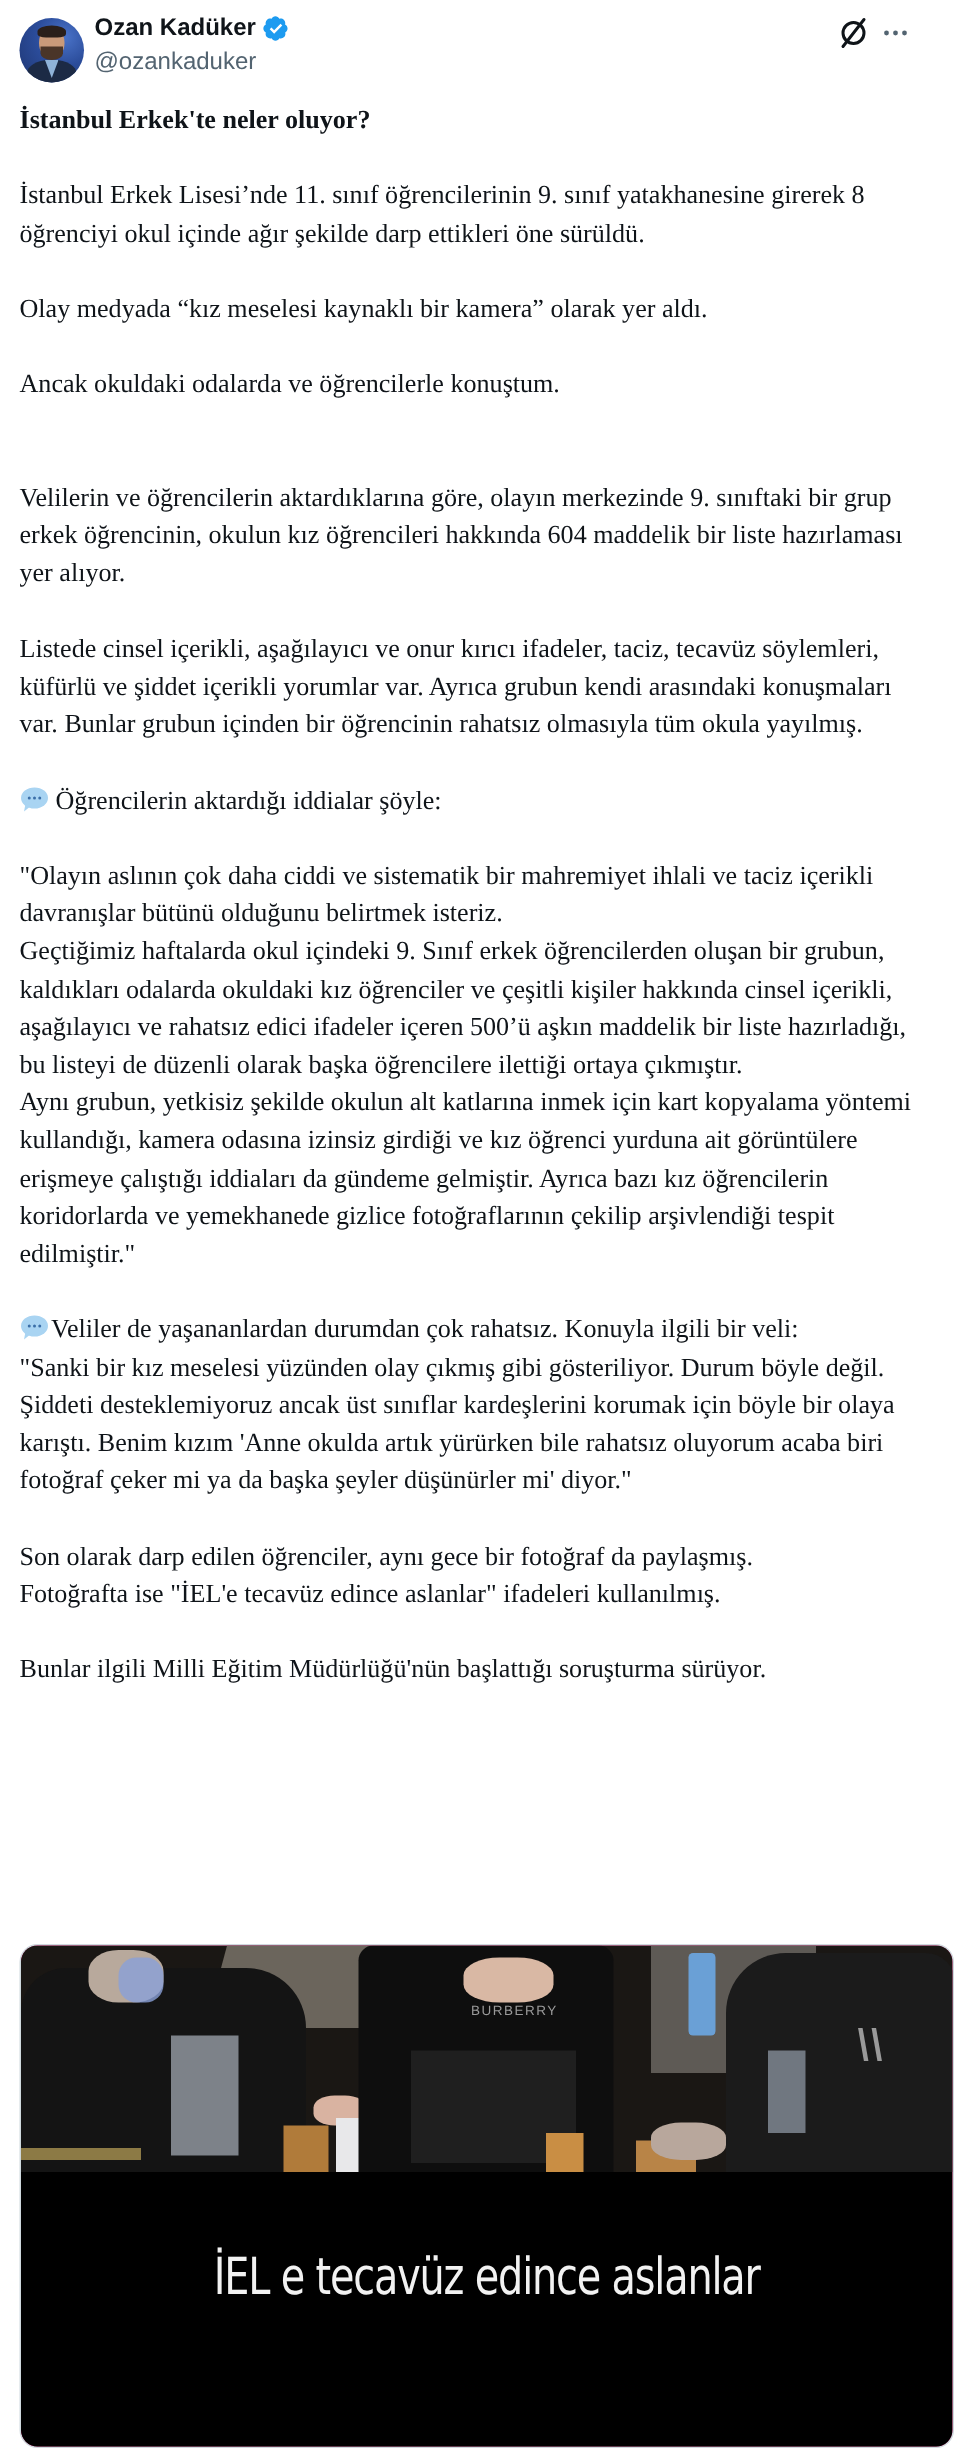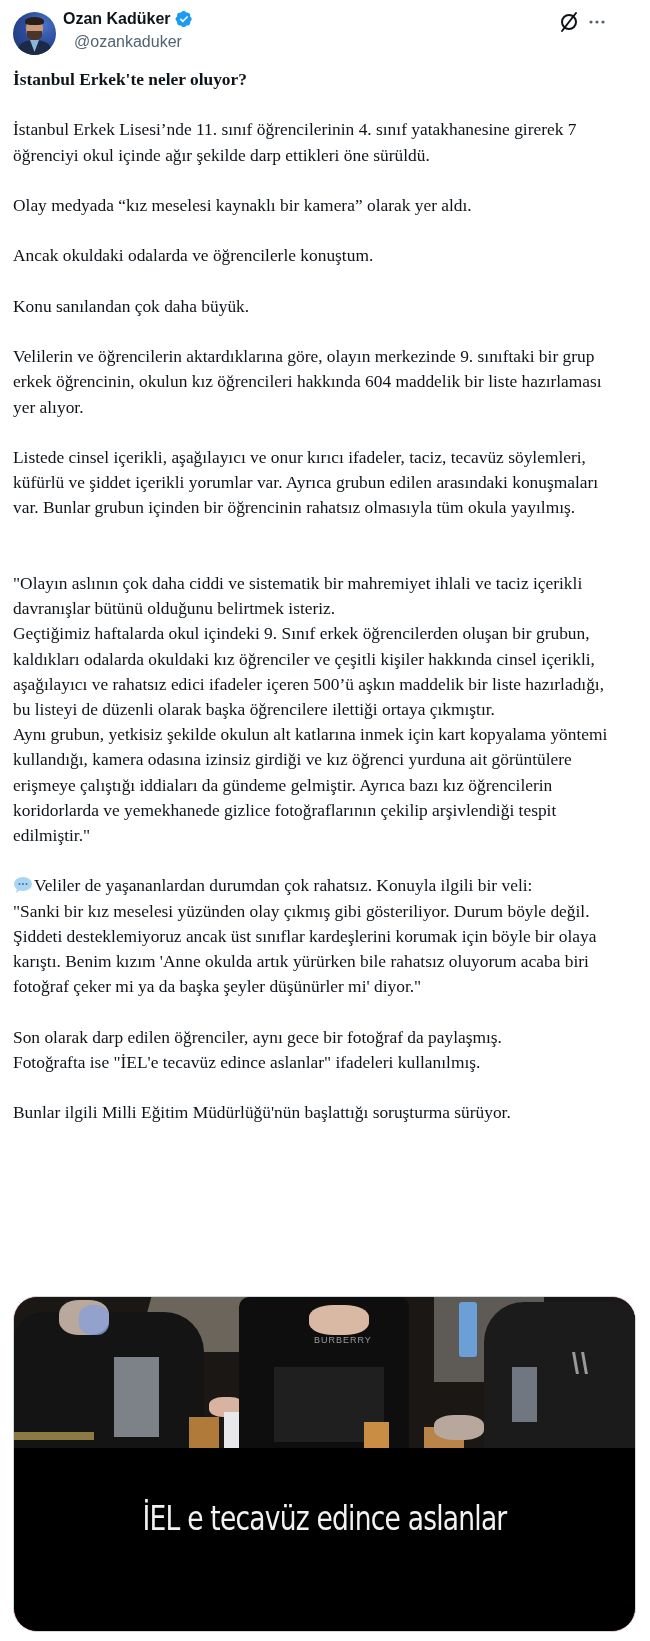--- a/index.html
+++ b/index.html
@@ -28,34 +28,34 @@
       position: absolute; left: 5px; top: 28px; width: 33px; height: 20px; border-radius: 45% 45% 0 0;
       background: #1c2a45;
     }
     .avatar .collar {
       position: absolute; left: 17px; top: 28px; width: 9px; height: 12px; background: #8fb3d9;
       clip-path: polygon(0 0, 100% 0, 50% 100%);
     }
     .name-row { position: absolute; left: 63px; top: 10px; display: flex; align-items: center; }
     .display-name { font-weight: bold; font-size: 16px; color: #0f1419; text-align: center; }
     .verified { margin-left: 4px; width: 18px; height: 18px; display: inline-block; }
-    .handle { position: absolute; left: 63px; top: 33px; font-size: 16px; color: #536471; margin-left: 11px; }
+    .handle { position: absolute; left: 63px; top: 33px; font-size: 16px; color: #536471; }
     .grok-icon { position: absolute; left: 559px; top: 11px; width: 20px; height: 22px; }
     .more-icon { position: absolute; left: 588px; top: 14px; width: 18px; height: 16px; }
 
     .tweet-body { position: absolute; left: 13px; top: 67px; width: 600px; font-size: 17.4px; line-height: 25.2px; color: #0f1419; }
     .tweet-body p { margin: 0; font-family: Liberation Serif, serif; }
     .tweet-body .gap { height: 25.2px; }
     .title { font-weight: bold; }
     .speech-icon {
       display: inline-block; width: 20px; height: 18px; vertical-align: -3px; margin-right: 4px; position: relative;
     }
 
     .media {
-      position: absolute; left: 13px; top: 1296px; width: 623px; height: 336px; border-radius: 24px;
+      position: absolute; left: 13px; top: 1296px; width: 623px; height: 336px; border-radius: 12px;
       overflow: hidden; background: #be185d; border: 1px solid #cfd9de;
     }
     .photo { position: absolute; left: 0; top: 0; width: 100%; height: 151px; background: #1a1714; overflow: hidden; }
     .photo .p { position: absolute; }
     .caption-area { position: absolute; left: 0; top: 151px; width: 100%; height: 185px; background: #000; }
     .caption-text {
       position: absolute; left: 0; top: 50px; width: 100%; text-align: center; color: #f2f2f2;
       font-family: "DejaVu Sans", sans-serif; font-size: 34px; letter-spacing: -1px;
       transform: scaleX(0.78); transform-origin: center;
     }
@@ -92,32 +92,42 @@
       <circle cx="3" cy="8" r="1.6" fill="#536471"></circle>
       <circle cx="9" cy="8" r="1.6" fill="#536471"></circle>
       <circle cx="15" cy="8" r="1.6" fill="#536471"></circle>
     </svg>
   </div>
 </div>
 
 <div class="tweet-body">
   <p class="title">İstanbul Erkek'te neler oluyor?</p>
   <div class="gap"></div>
-  <p>İstanbul Erkek Lisesi’nde 11. sınıf öğrencilerinin 4. sınıf yatakhanesine girerek 7 öğrenciyi okul içinde ağır şekilde darp ettikleri öne sürüldü.</p>
+  <p>İstanbul Erkek Lisesi’nde 11. sınıf öğrencilerinin 9. sınıf yatakhanesine girerek 8 öğrenciyi okul içinde ağır şekilde darp ettikleri öne sürüldü.</p>
   <div class="gap"></div>
   <p>Olay medyada  “kız meselesi kaynaklı bir kamera” olarak yer aldı.</p>
   <div class="gap"></div>
   <p>Ancak okuldaki odalarda ve öğrencilerle konuştum.</p>
   <div class="gap"></div>
-  <p>Konu sanılandan çok daha büyük.</p>
   <div class="gap"></div>
   <p>Velilerin ve öğrencilerin aktardıklarına göre, olayın merkezinde 9. sınıftaki bir grup erkek öğrencinin, okulun kız öğrencileri hakkında 604 maddelik bir liste hazırlaması yer alıyor.</p>
   <div class="gap"></div>
-  <p>Listede cinsel içerikli, aşağılayıcı ve onur kırıcı ifadeler, taciz, tecavüz söylemleri, küfürlü ve şiddet içerikli yorumlar var. Ayrıca grubun edilen arasındaki konuşmaları var. Bunlar grubun içinden bir öğrencinin rahatsız olmasıyla tüm okula yayılmış.</p>
+  <p>Listede cinsel içerikli, aşağılayıcı ve onur kırıcı ifadeler, taciz, tecavüz söylemleri, küfürlü ve şiddet içerikli yorumlar var. Ayrıca grubun kendi arasındaki konuşmaları var. Bunlar grubun içinden bir öğrencinin rahatsız olmasıyla tüm okula yayılmış.</p>
   <div class="gap"></div>
+  <p>
+    <span class="speech-icon">
+      <svg viewBox="0 0 20 18" width="20" height="18">
+        <ellipse cx="10" cy="8" rx="9" ry="7" fill="#a9d4f2"></ellipse>
+        <path d="M4 12 L3 17 L8 13 Z" fill="#a9d4f2"></path>
+        <circle cx="6.5" cy="8" r="1" fill="#3b6fa8"></circle>
+        <circle cx="10" cy="8" r="1" fill="#3b6fa8"></circle>
+        <circle cx="13.5" cy="8" r="1" fill="#3b6fa8"></circle>
+      </svg>
+    </span><span>Öğrencilerin aktardığı iddialar şöyle:</span>
+  </p>
   <div class="gap"></div>
   <p>"Olayın aslının çok daha ciddi ve sistematik bir mahremiyet ihlali ve taciz içerikli davranışlar bütünü olduğunu belirtmek isteriz.</p>
   <p>Geçtiğimiz haftalarda okul içindeki 9. Sınıf erkek öğrencilerden oluşan bir grubun, kaldıkları odalarda okuldaki kız öğrenciler ve çeşitli kişiler hakkında cinsel içerikli, aşağılayıcı ve rahatsız edici ifadeler içeren 500’ü aşkın maddelik bir liste hazırladığı, bu listeyi de düzenli olarak başka öğrencilere ilettiği ortaya çıkmıştır.</p>
   <p>Aynı grubun, yetkisiz şekilde okulun alt katlarına inmek için kart kopyalama yöntemi kullandığı, kamera odasına izinsiz girdiği ve kız öğrenci yurduna ait görüntülere erişmeye çalıştığı iddiaları da gündeme gelmiştir. Ayrıca bazı kız öğrencilerin koridorlarda ve yemekhanede gizlice fotoğraflarının çekilip arşivlendiği tespit edilmiştir."</p>
   <div class="gap"></div>
   <p>
     <span class="speech-icon" style="margin-right:1px;">
       <svg viewBox="0 0 20 18" width="20" height="18">
         <ellipse cx="10" cy="8" rx="9" ry="7" fill="#a9d4f2"></ellipse>
         <path d="M4 12 L3 17 L8 13 Z" fill="#a9d4f2"></path>

